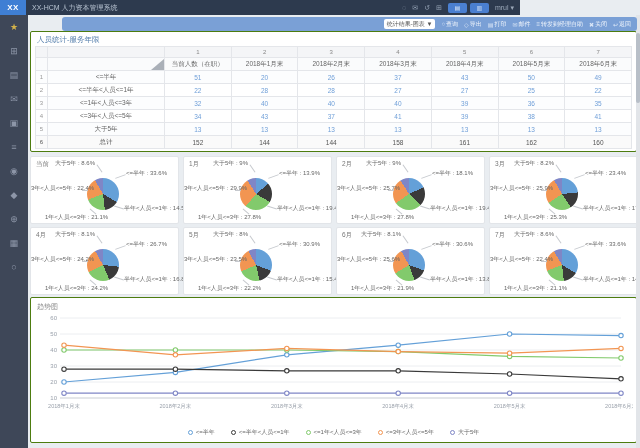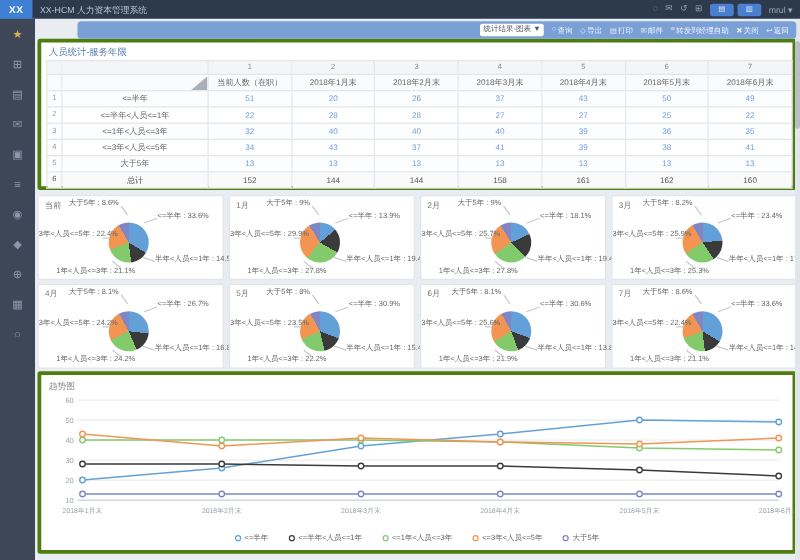--- a/index.html
+++ b/index.html
@@ -1,19 +1,19 @@
 <!DOCTYPE html>
 <html><head>
 <meta charset="utf-8">
 <style>
   html,body{margin:0;padding:0;background:#cfd4da;}
   #app{position:relative;width:640px;height:448px;background:#e9edf1;overflow:hidden;
        font-family:"Liberation Sans",sans-serif;-webkit-font-smoothing:antialiased;}
   
-  .topbar{position:absolute;left:0;top:0;width:640px;height:15px;background:#2d3a4e;display:flex;align-items:center;z-index:5;}
+  .topbar{position:absolute;left:0;top:0;width:520px;height:15px;background:#2d3a4e;display:flex;align-items:center;z-index:5;}
   .logo{width:26px;height:15px;background:#3f7fd4;color:#fff;font-size:8px;font-weight:bold;
         display:flex;align-items:center;justify-content:center;letter-spacing:.5px;}
   .app-title{color:#b9c4d2;font-size:7px;margin-left:6px;white-space:nowrap;}
   .topbar-right{margin-left:auto;display:flex;align-items:center;gap:6px;padding-right:6px;}
   .tb-icon{color:#93a1b3;font-size:7px;line-height:1;cursor:pointer;}
   .tb-btn{min-width:15px;height:10px;background:#4a7fd0;border-radius:2px;color:#dce8f8;font-size:6px;
           line-height:10px;text-align:center;cursor:pointer;padding:0 2px;}
   .user{color:#9aa7b8;font-size:7px;cursor:pointer;white-space:nowrap;}
   
   .sidebar{position:absolute;left:0;top:15px;width:28px;height:433px;background:#3e4758;z-index:4;}
@@ -21,21 +21,21 @@
   .sb-icon:first-child{color:#d4b34a;}
   
   .toolbar{position:absolute;left:62px;top:17px;width:575px;height:14px;background:#7aa0d6;border-radius:3px;
            display:flex;align-items:center;z-index:3;overflow:hidden;}
   .view-select{background:#fff;color:#555;height:10px;margin-left:auto;border-radius:2px;padding:0 3px;
                font-size:6px;line-height:10px;white-space:nowrap;cursor:pointer;}
   .tbi{display:flex;align-items:center;color:#f2f6fc;font-size:6px;margin-left:6px;white-space:nowrap;cursor:pointer;}
   .tbi .ti{font-size:6px;margin-right:1px;color:#dbe7f7;}
   .toolbar .pad{width:6px;flex:none;}
   
-  .panel{position:absolute;background:#fff;border:3px solid #4d7c0f;border-radius:2px;box-sizing:border-box;}
+  .panel{position:absolute;background:#fff;border:1px solid #4d7c0f;border-radius:2px;box-sizing:border-box;}
   #main-panel{left:30px;top:31px;width:607px;height:121px;}
   .page-title{position:absolute;left:6px;top:3px;font-size:7.5px;color:#537dab;}
   #stat-table{position:absolute;left:4px;top:14px;width:597px;border-collapse:collapse;table-layout:fixed;}
   #stat-table td,#stat-table th{border:1px solid #e4e6ea;font-weight:normal;padding:0;height:12px;
       font-size:6.5px;text-align:center;overflow:hidden;white-space:nowrap;}
   #stat-table .c-idx{width:11px;color:#999;font-size:6px;background:#fff;}
   #stat-table .c-lbl{width:116px;color:#666;}
   #stat-table .num-row th{background:#f4f5f7;color:#888;font-size:6px;height:10px;}
   #stat-table .hdr-row th{background:#fafbfc;color:#666;}
   #stat-table .val{color:#6f9fd8;}

